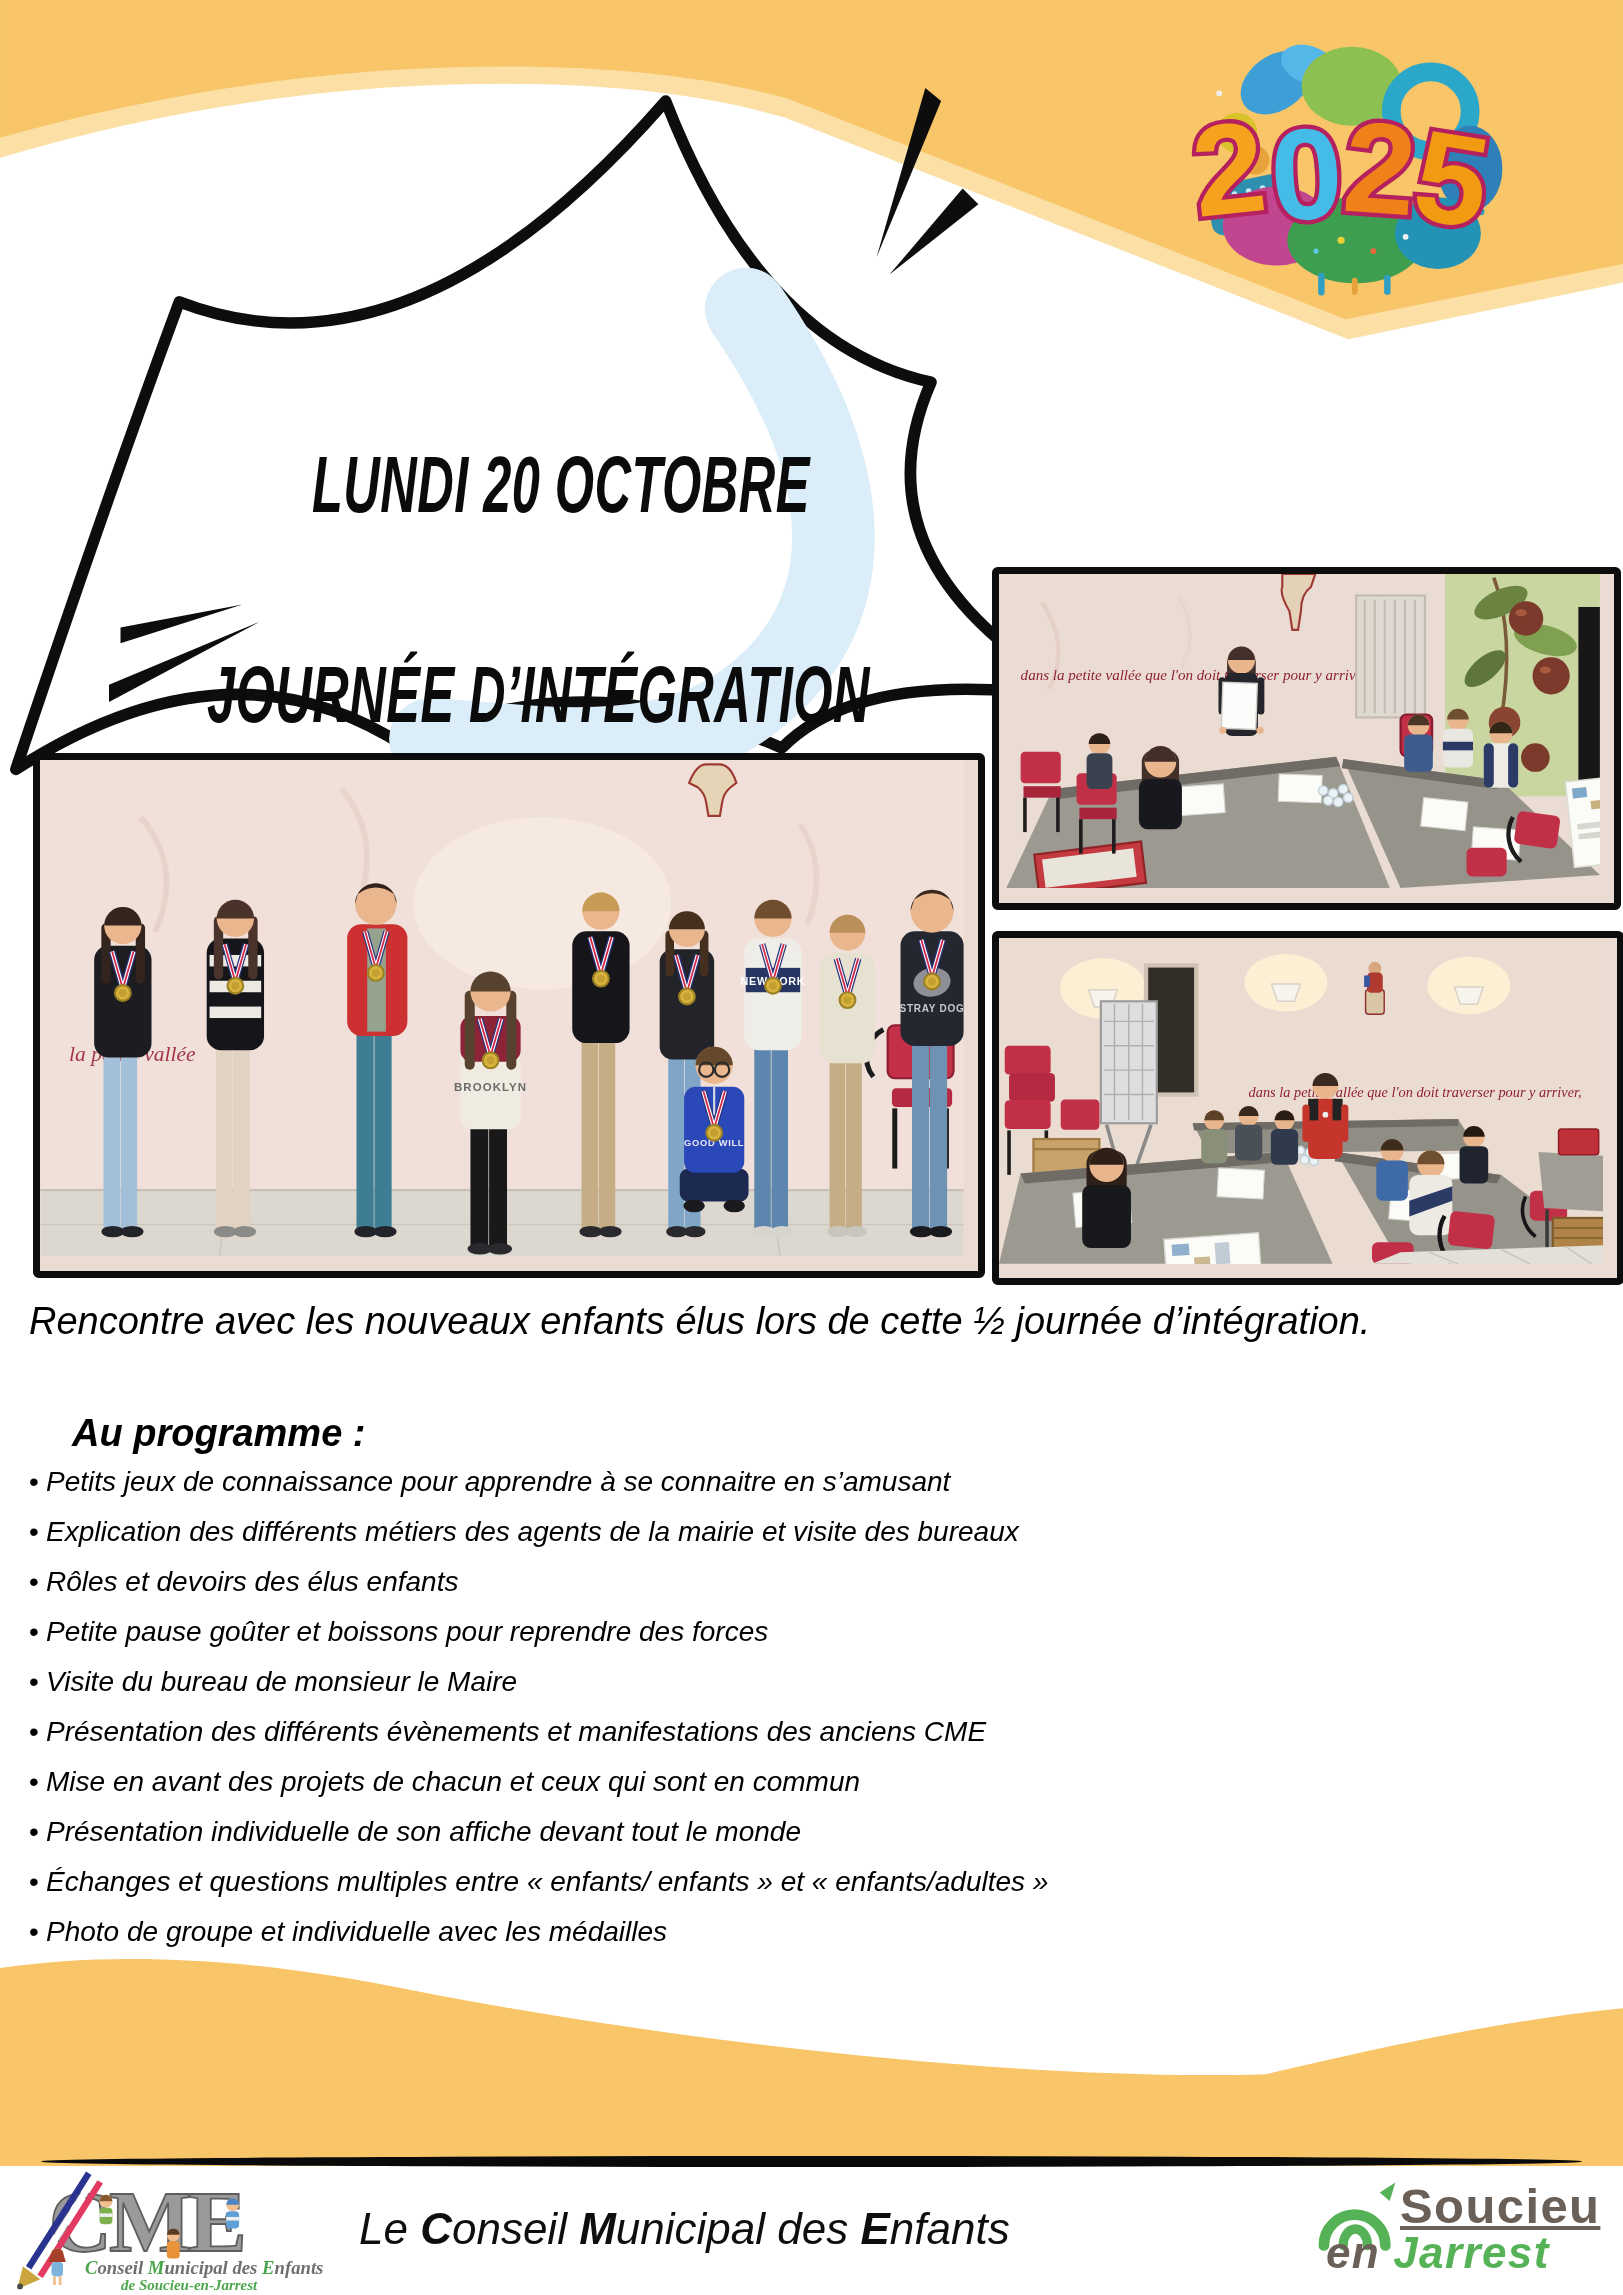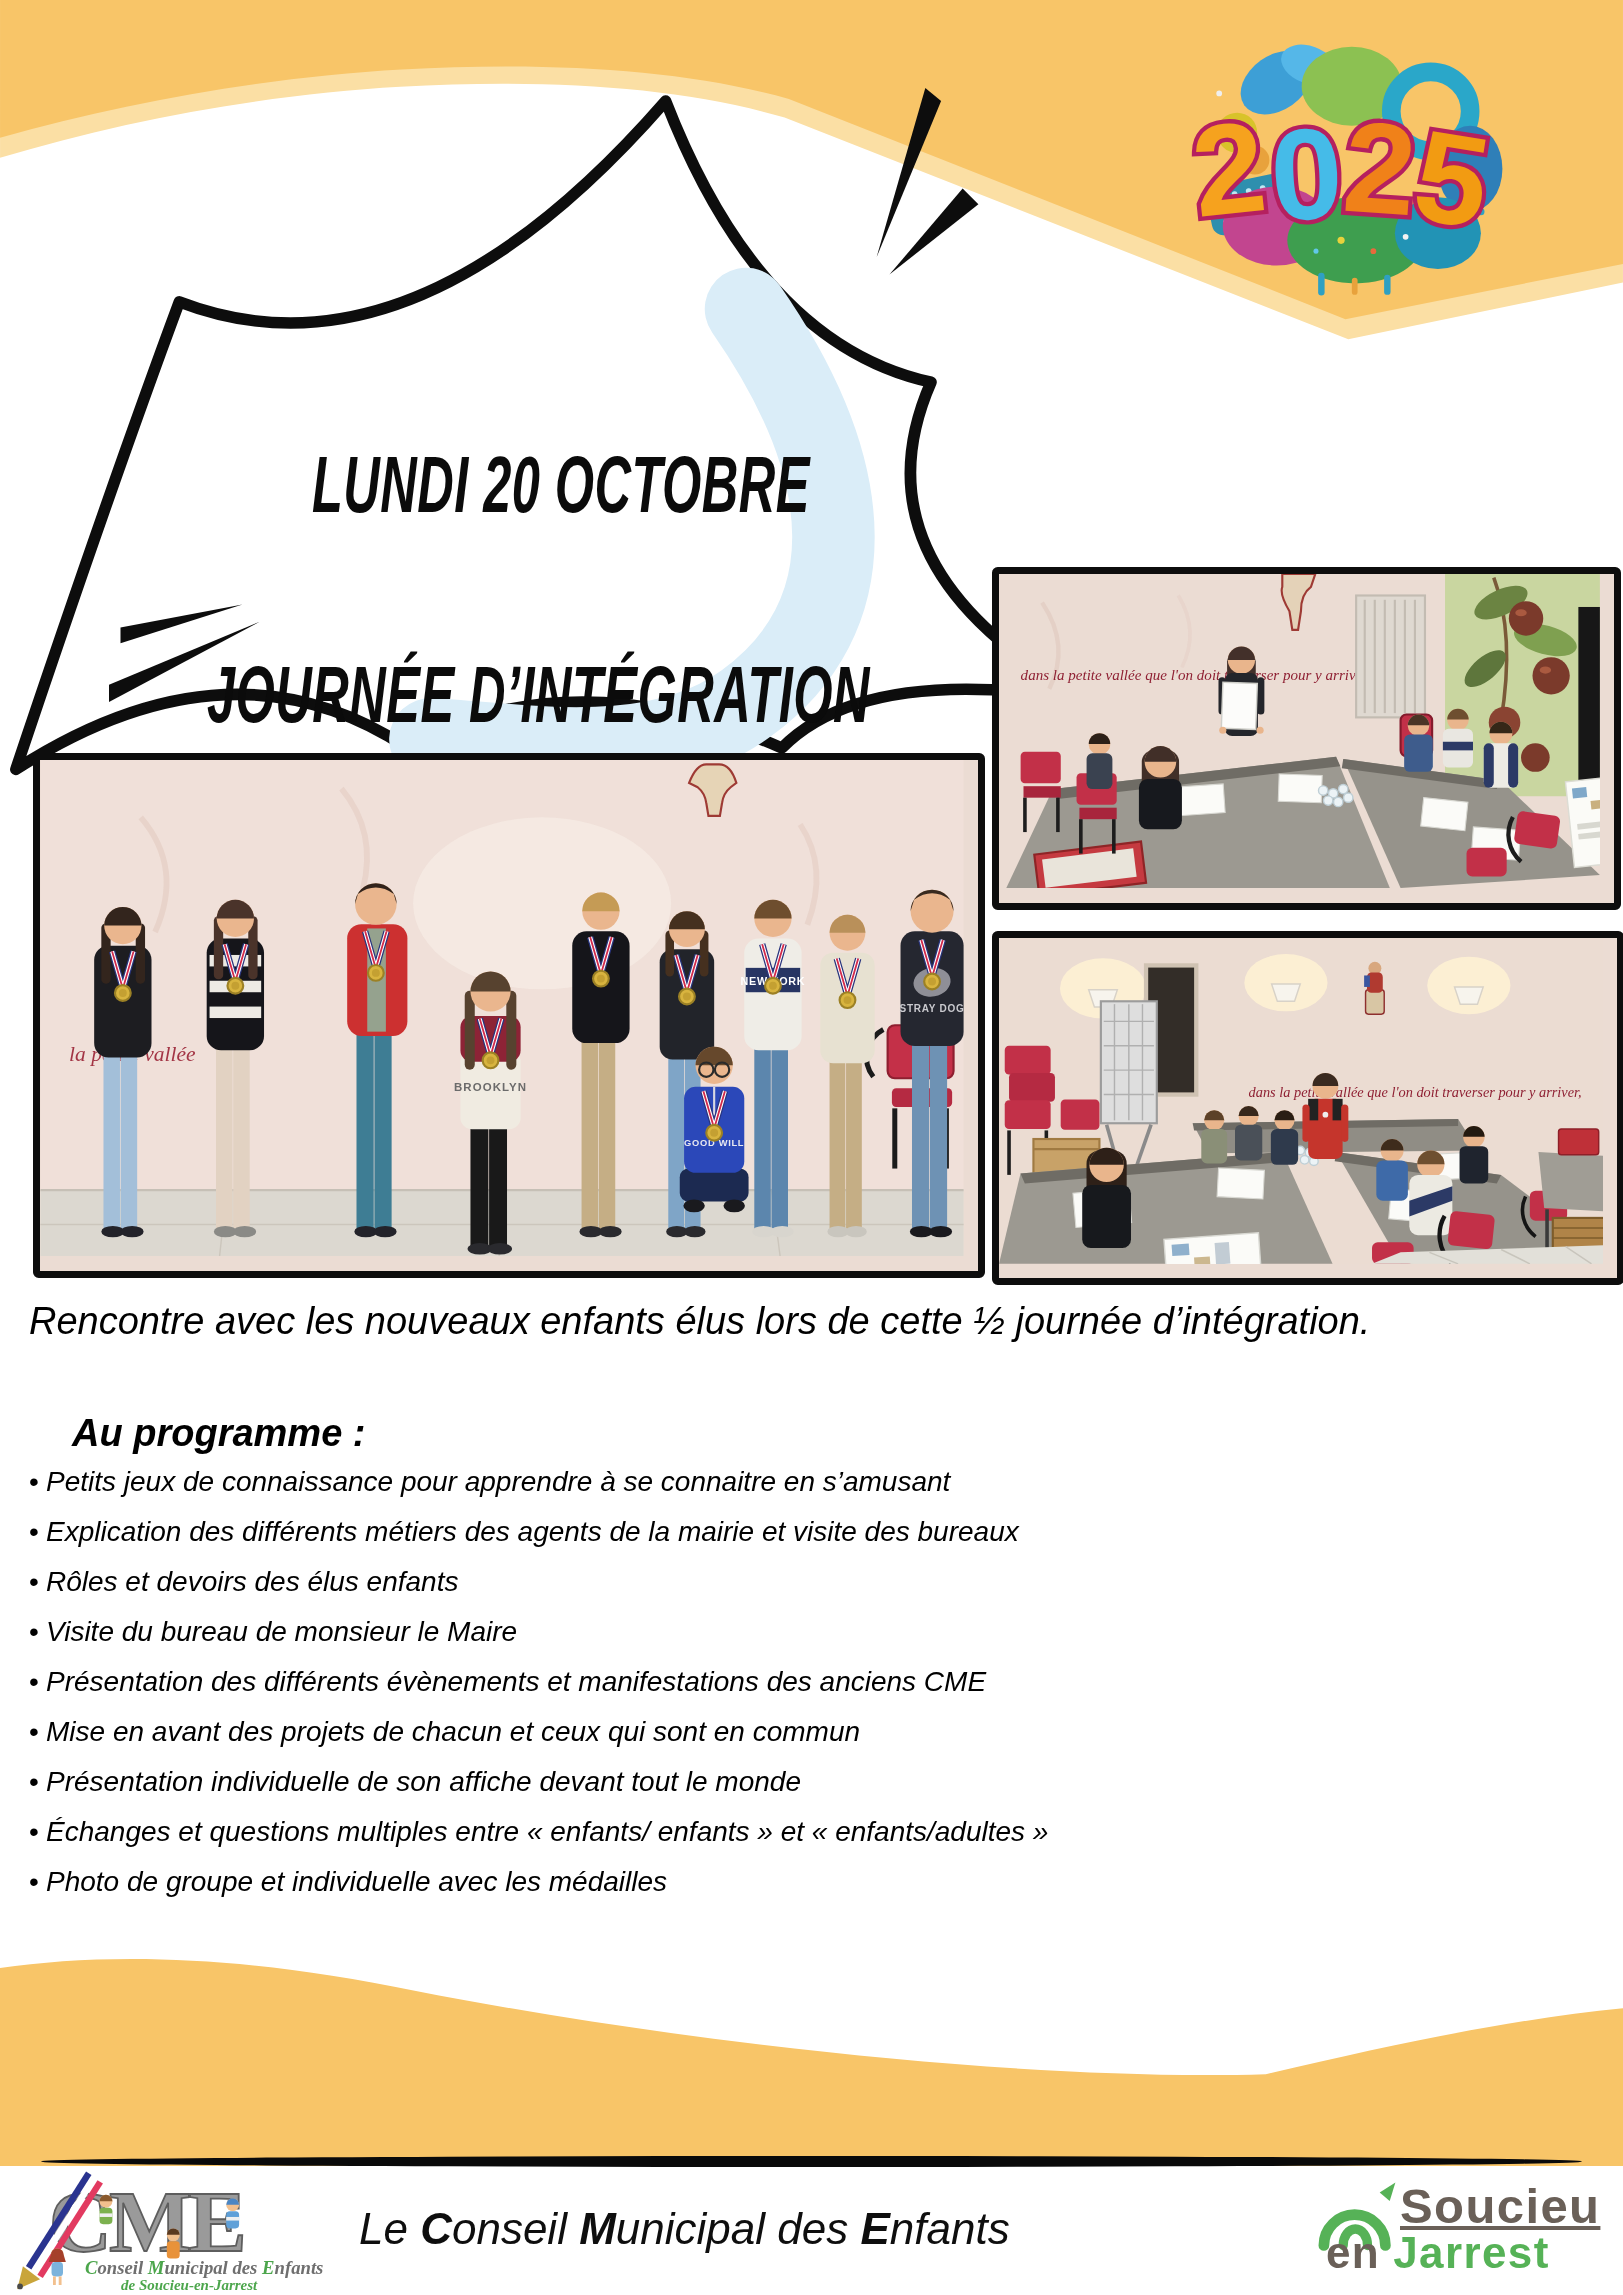--- a/index.html
+++ b/index.html
@@ -19,21 +19,21 @@
   .footer-title{position:absolute;left:359px;top:2204px;width:890px;text-align:left;
                 font-style:italic;font-size:44px;color:#0e0e0e;white-space:nowrap;}
   .cme-script{position:absolute;left:85px;top:2257px;font-family:"Liberation Serif",serif;
               font-style:italic;font-weight:bold;font-size:18.7px;color:#6F6F6F;white-space:nowrap;}
   .cme-script .grn{color:#4CA64C;}
   .cme-script2{position:absolute;left:121px;top:2277px;font-family:"Liberation Serif",serif;
                font-style:italic;font-weight:bold;font-size:15px;color:#4CA64C;white-space:nowrap;}
   .soucieu-line1{position:absolute;left:1400px;top:2178px;font-weight:bold;font-size:49px;
                  color:#6A6058;letter-spacing:1.4px;white-space:nowrap;text-decoration:underline;}
   .soucieu-line2{position:absolute;left:1326px;top:2228px;font-weight:bold;font-size:44px;
-                 color:#6A6058;letter-spacing:1.4px;white-space:nowrap;}
+                 color:#6A6058;letter-spacing:1.4px;white-space:nowrap;font-style:italic;}
   .soucieu-line2 .grn{color:#56B257;margin-left:13px;}
 </style>
 </head>
 <body>
 
 <div id="page">
 
   <svg class="abs" style="left:0;top:0" width="1623" height="502" viewBox="0 0 2263 700">
     <path d="M0,0 H2263 V394 L1880,473 L1094,164 C944,120 758,110 558,121 C378,131 178,166 0,220 Z" fill="#FBDFA4"></path>
     <path d="M0,0 H2263 V368 L1876,445 L1100,138 C950,96 760,86 560,97 C380,107 180,141 0,192 Z" fill="#F8C568"></path>
@@ -553,20 +553,21 @@
     </svg>
   </div>
 
   <div class="bodytext" style="top:1300px;">Rencontre avec les nouveaux enfants élus lors de cette ½ journée d’intégration.</div>
   <div class="bodytext bold" style="top:1412px;margin-left:43px;">Au programme :</div>
 
   <div class="bullets">
     <div class="bullet-line"><span class="bullet-dot">•</span><span>Petits jeux de connaissance pour apprendre à se connaitre en s’amusant</span></div>
     <div class="bullet-line"><span class="bullet-dot">•</span><span>Explication des différents métiers des agents de la mairie et visite des bureaux</span></div>
     <div class="bullet-line"><span class="bullet-dot">•</span><span>Rôles et devoirs des élus enfants</span></div>
+    <div class="bullet-line"><span class="bullet-dot">•</span><span>Petite pause goûter et boissons pour reprendre des forces</span></div>
     <div class="bullet-line"><span class="bullet-dot">•</span><span>Visite du bureau de monsieur le Maire</span></div>
     <div class="bullet-line"><span class="bullet-dot">•</span><span>Présentation des différents évènements et manifestations des anciens CME</span></div>
     <div class="bullet-line"><span class="bullet-dot">•</span><span>Mise en avant des projets de chacun et ceux qui sont en commun</span></div>
     <div class="bullet-line"><span class="bullet-dot">•</span><span>Présentation individuelle de son affiche devant tout le monde</span></div>
     <div class="bullet-line"><span class="bullet-dot">•</span><span>Échanges et questions multiples entre « enfants/ enfants » et « enfants/adultes »</span></div>
     <div class="bullet-line"><span class="bullet-dot">•</span><span>Photo de groupe et individuelle avec les médailles</span></div>
   </div>
 
   <svg class="abs" style="left:0;top:1958px" width="1623" height="208" viewBox="0 0 2263 290">
     <path d="M0,14 C150,-8 340,-4 580,46 C950,118 1430,172 1765,162 C1960,116 2120,84 2263,70 L2263,290 L0,290 Z" fill="#F8C568"></path>

